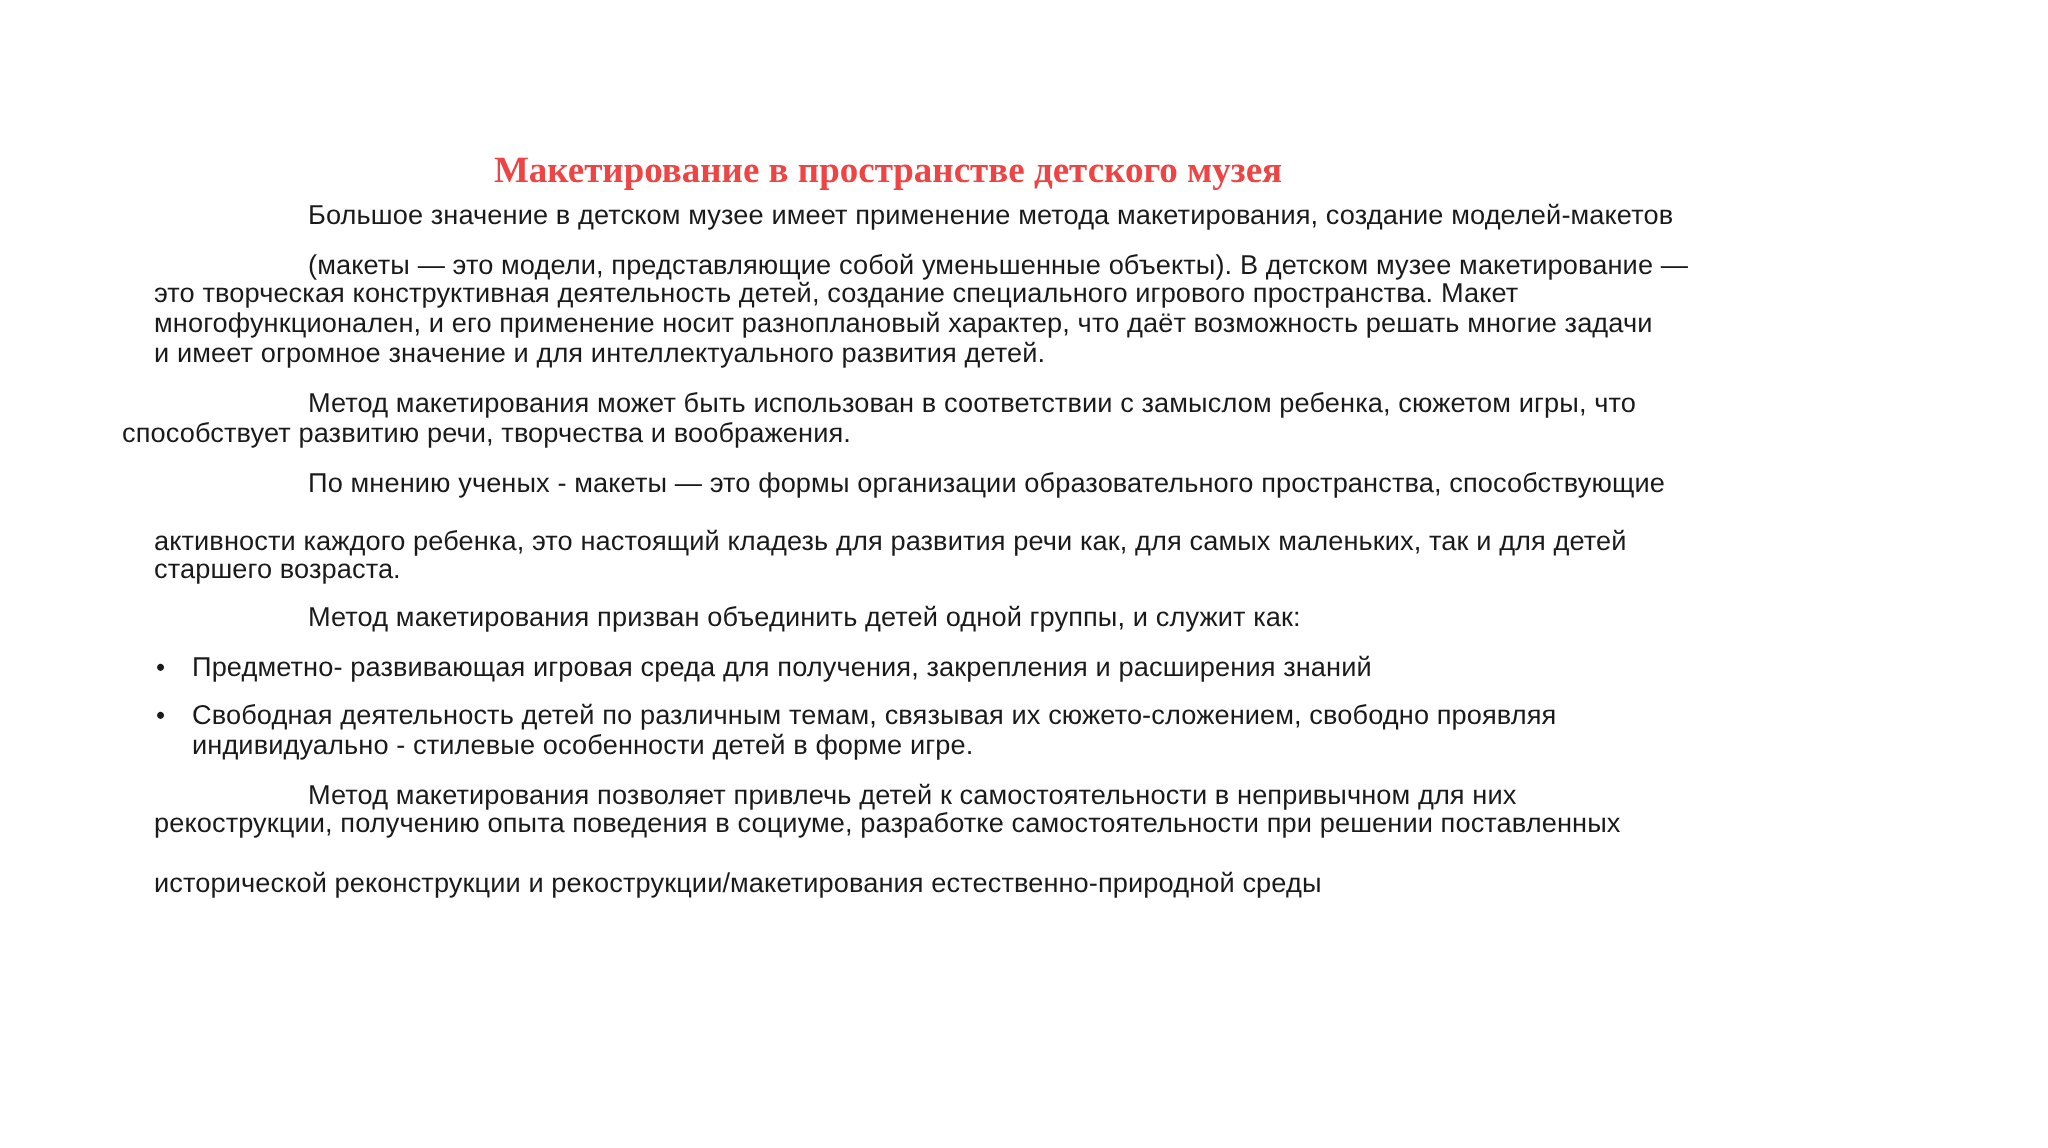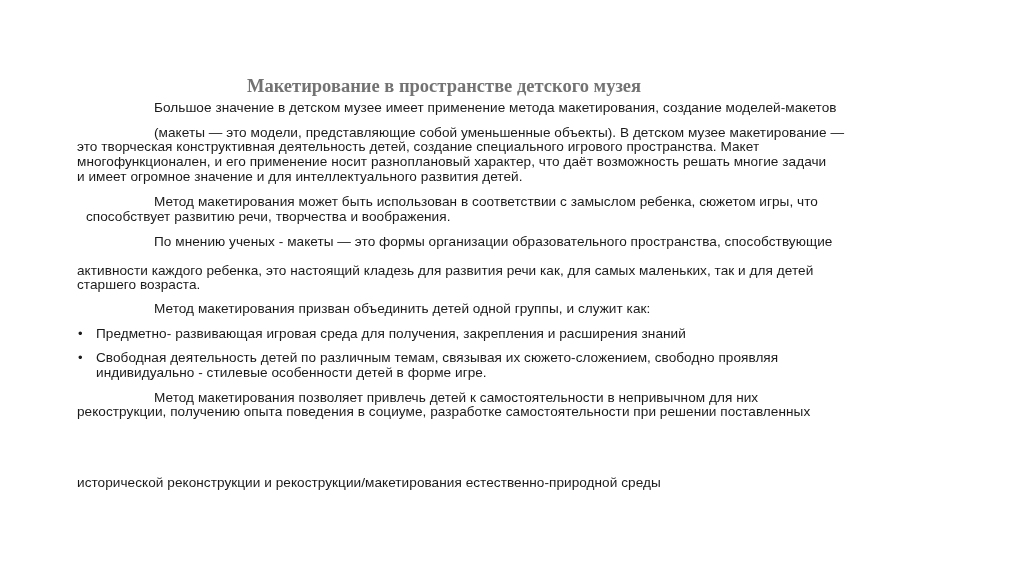--- a/index.html
+++ b/index.html
@@ -1,48 +1,48 @@
 <!DOCTYPE html>
 <html><head>
 <meta charset="utf-8">
 <style>
   html, body { margin:0; padding:0; }
   body { width:1024px; height:574px; background:#ffffff; position:relative; overflow:hidden; }
   .slide { position:absolute; left:0; top:0; width:1024px; height:574px; background:#ffffff; }
   .title { position:absolute; left:0; width:888px; top:76px; text-align:center;
-           font-family:"Liberation Serif", serif; font-weight:bold; font-size:18.5px; color:#737373; white-space:nowrap; }
+           font-family:"Liberation Serif", serif; font-weight:bold; font-size:18.5px; color:#ef4444; white-space:nowrap; }
   .ln { position:absolute; font-family:"Liberation Sans", sans-serif; font-size:13.6px; line-height:15px;
         color:#1a1a1a; white-space:nowrap; letter-spacing:0.05px; }
   .bullet { position:absolute; font-family:"Liberation Sans", sans-serif; font-size:13px; line-height:15px; color:#1a1a1a; }
 </style>
 </head>
 <body>
 
 <div class="slide">
   <div class="title">Макетирование в пространстве детского музея</div>
 
   <div class="ln" style="left:154px; top:100px;">Большое значение в детском музее имеет применение метода  макетирования, создание моделей-макетов</div>
 
   <div class="ln" style="left:154px; top:125px;">(макеты — это модели, представляющие собой уменьшенные объекты). В детском музее макетирование —</div>
   <div class="ln" style="left:77px; top:139px;">это творческая конструктивная деятельность детей, создание специального игрового пространства. Макет</div>
   <div class="ln" style="left:77px; top:154px;">многофункционален, и его применение носит разноплановый характер, что даёт возможность решать многие задачи</div>
   <div class="ln" style="left:77px; top:169px;">и имеет огромное значение и для интеллектуального развития детей.</div>
 
   <div class="ln" style="left:154px; top:194px;">Метод макетирования  может быть использован в соответствии с замыслом ребенка, сюжетом игры, что</div>
-  <div class="ln" style="left:86px; top:209px;">способствует развитию речи, творчества и воображения.</div>
+  <div class="ln" style="left:61px; top:209px;">способствует развитию речи, творчества и воображения.</div>
 
   <div class="ln" style="left:154px; top:234px;">По мнению ученых - макеты — это формы организации образовательного пространства, способствующие</div>
   <div class="ln" style="left:77px; top:263px;">активности каждого ребенка, это настоящий кладезь для развития речи как, для самых маленьких, так и для детей</div>
   <div class="ln" style="left:77px; top:277px;">старшего возраста.</div>
 
   <div class="ln" style="left:154px; top:301px;">Метод макетирования призван объединить детей одной группы, и служит как:</div>
 
   <div class="bullet" style="left:78px; top:326px;">•</div>
   <div class="ln" style="left:96px; top:326px;">Предметно- развивающая игровая среда для получения, закрепления и расширения знаний</div>
 
   <div class="bullet" style="left:78px; top:350px;">•</div>
   <div class="ln" style="left:96px; top:350px;">Свободная деятельность детей по различным темам, связывая их сюжето-сложением, свободно проявляя</div>
   <div class="ln" style="left:96px; top:365px;">индивидуально - стилевые особенности детей в форме игре.</div>
 
   <div class="ln" style="left:154px; top:390px;">Метод макетирования позволяет привлечь детей к самостоятельности в непривычном для них</div>
   <div class="ln" style="left:77px; top:404px;">рекострукции, получению опыта поведения в социуме, разработке самостоятельности при решении поставленных</div>
-  <div class="ln" style="left:77px; top:434px;margin-top:41px;">исторической реконструкции и рекострукции/макетирования естественно-природной среды</div>
+  <div class="ln" style="left:77px; top:434px;">исторической реконструкции и рекострукции/макетирования естественно-природной среды</div>
 </div>
 
 </body></html>

